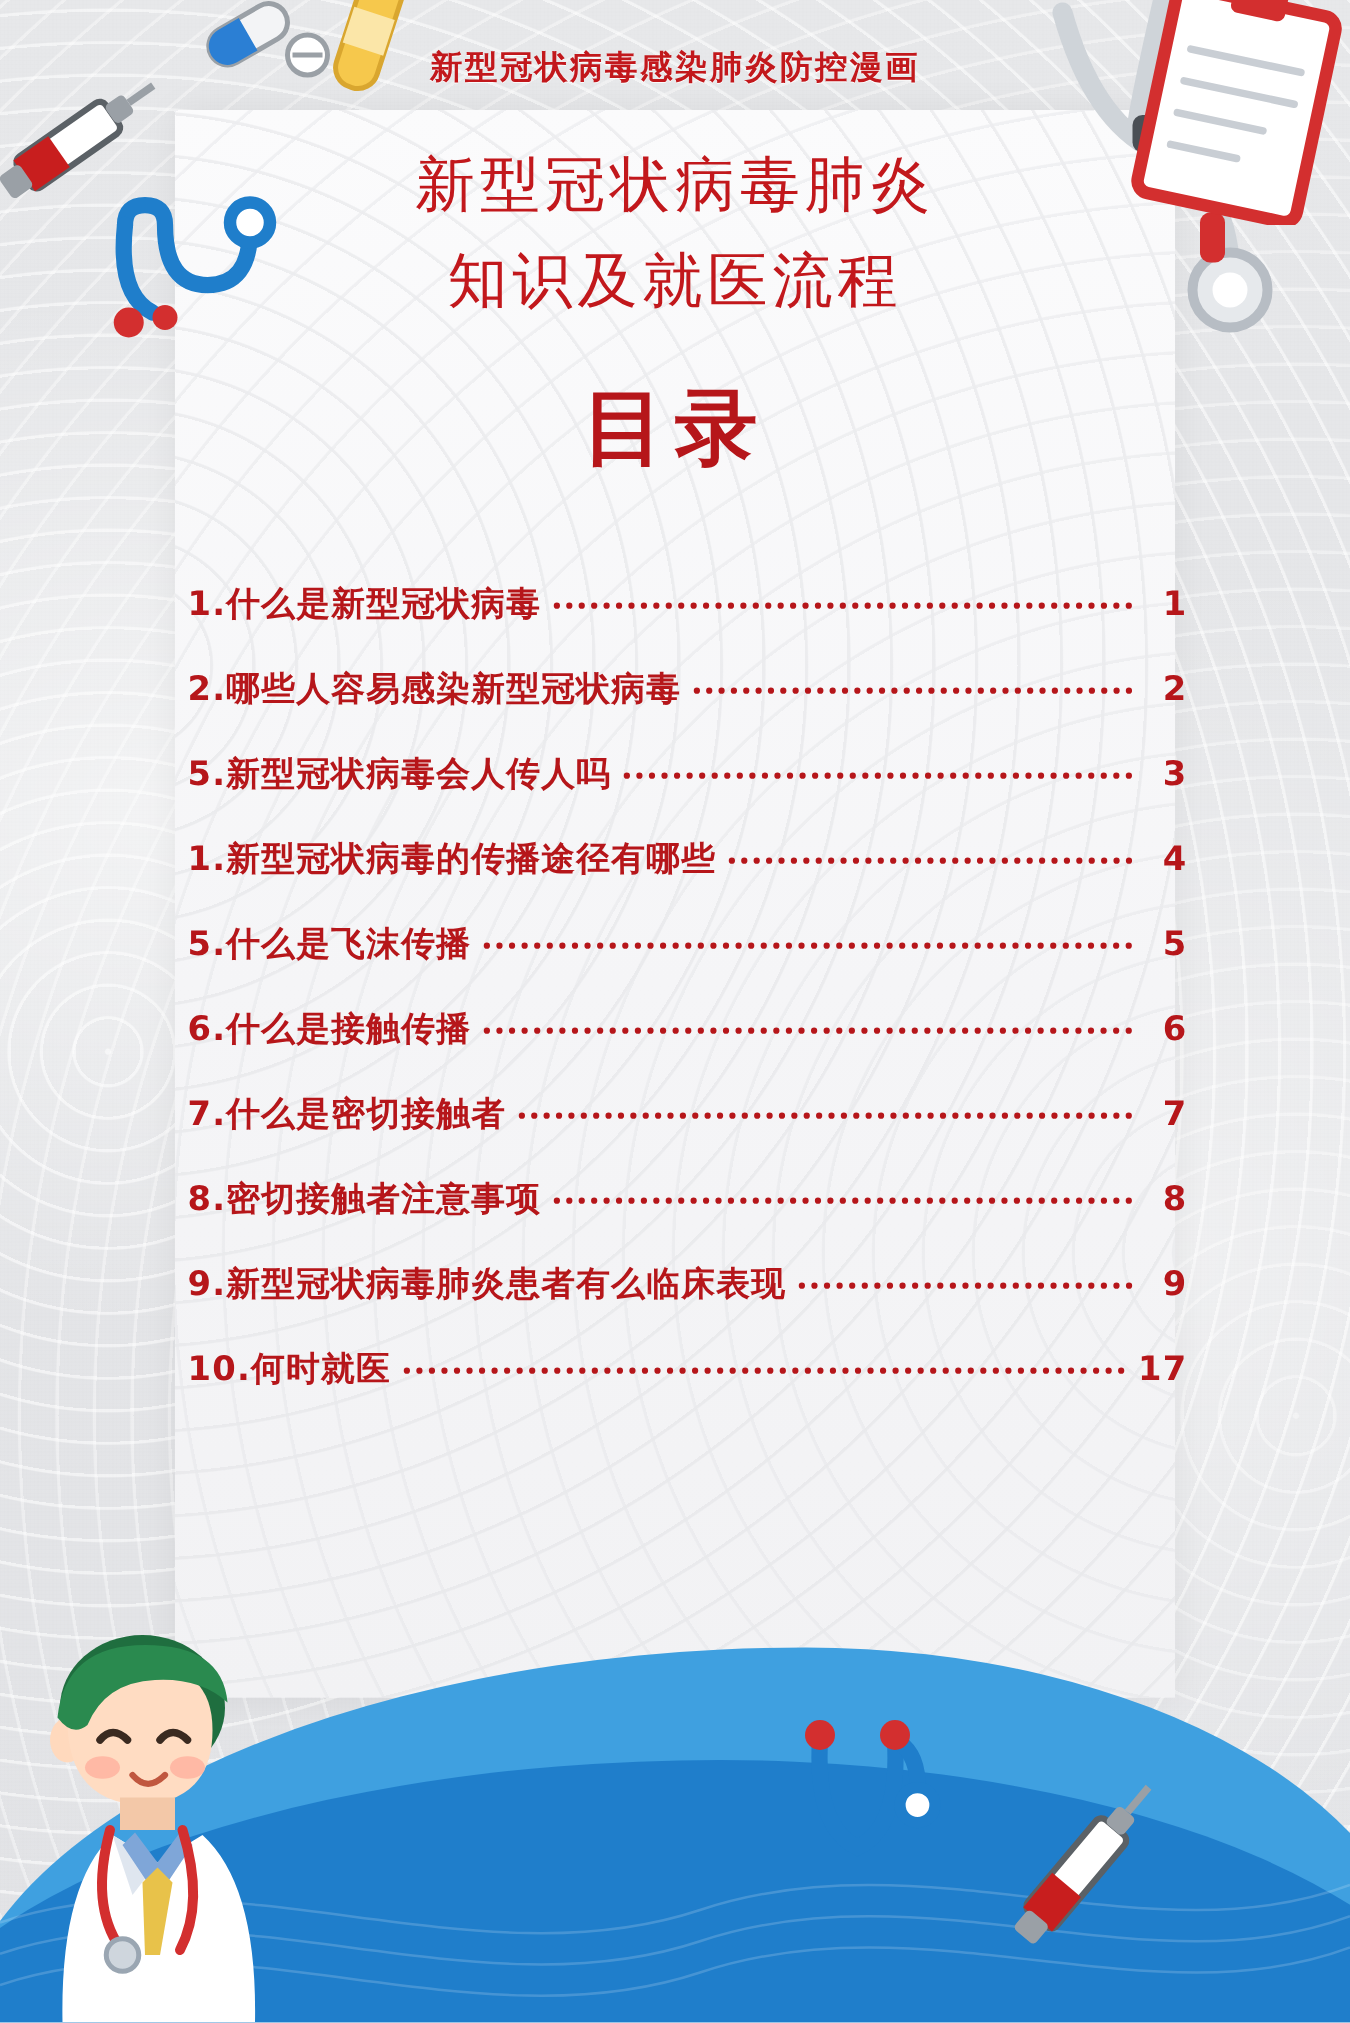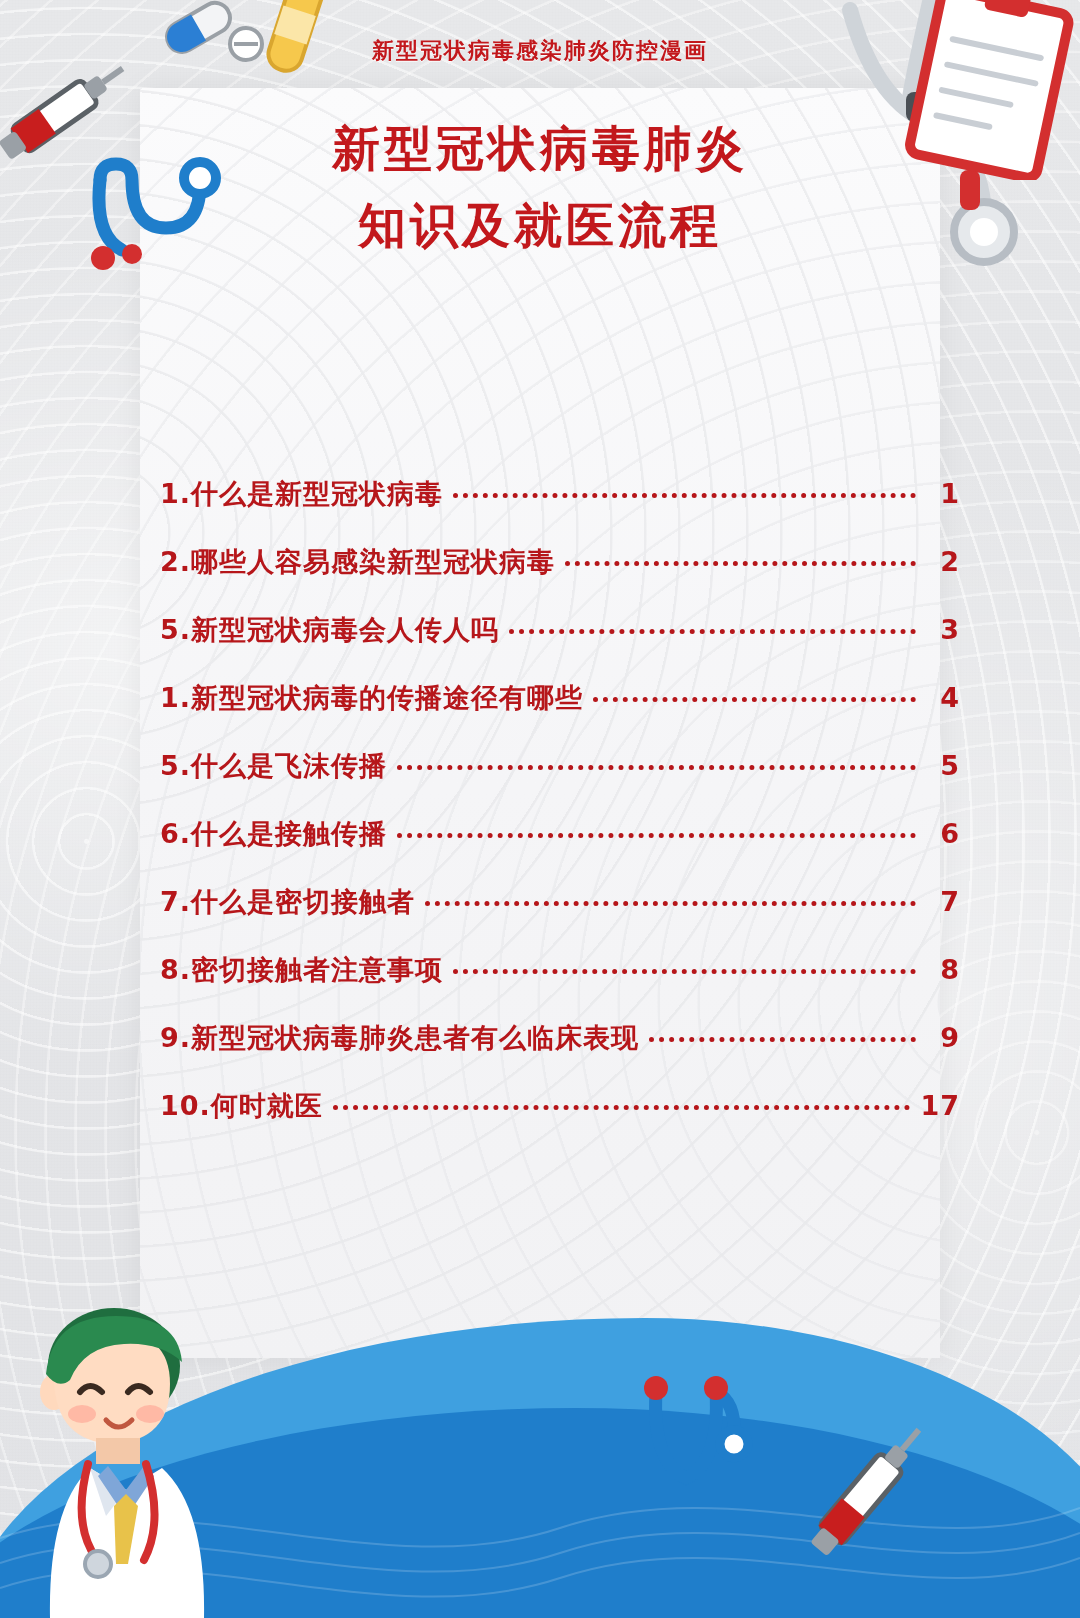--- a/index.html
+++ b/index.html
@@ -56,58 +56,57 @@
   }
   
   .banner-title {
     position: absolute;
     top: 36px;
     left: 0;
     width: 100%;
     text-align: center;
     font-family: "DejaVu Sans", "Liberation Sans", sans-serif;
     font-weight: bold;
-    font-size: 22px;
+    font-size: 26px;
     letter-spacing: 2px;
     color: #c2181c;
     z-index: 6;
     text-shadow: 0 1px 0 rgba(255,255,255,.8);
   }
   .titles {
     position: absolute;
     top: 110px;
     left: 140px;
     width: 800px;
     text-align: center;
     z-index: 5;
   }
   .main-title-line {
     font-family: "DejaVu Sans", "Liberation Sans", sans-serif;
-    font-weight: bold;
+    font-weight: normal;
     font-size: 48px;
     letter-spacing: 4px;
     color: #c2181c;
     line-height: 1.6;
   }
   .toc-heading {
     margin-top: 34px;
     font-family: "DejaVu Sans", "Liberation Sans", sans-serif;
     font-weight: bold;
     font-size: 66px;
     letter-spacing: 8px;
     color: #b6161a;
   }
   
   .toc {
     position: absolute;
-    left: 160px;
+    left: 150px;
     top: 465px;
     width: 800px;
     z-index: 5;
-    margin-top: 11px;
   }
   .toc-item {
     display: flex;
     align-items: baseline;
     color: #b6161a;
     font-family: "DejaVu Sans", "Liberation Sans", sans-serif;
     font-weight: bold;
     font-size: 27px;
     letter-spacing: 1px;
     height: 68px;
@@ -186,20 +185,21 @@
 
   <div class="paper">
     <div class="paper-lines"></div>
   </div>
 
   <div class="banner-title">新型冠状病毒感染肺炎防控漫画</div>
 
   <div class="titles">
     <div class="main-title-line">新型冠状病毒肺炎</div>
     <div class="main-title-line">知识及就医流程</div>
+    <div class="toc-heading">目录</div>
   </div>
 
   <div class="toc">
     <div class="toc-item">
       <span class="toc-label">1.什么是新型冠状病毒</span>
       <span class="toc-dots"></span>
       <span class="toc-page">1</span>
     </div>
     <div class="toc-item">
       <span class="toc-label">2.哪些人容易感染新型冠状病毒</span>

